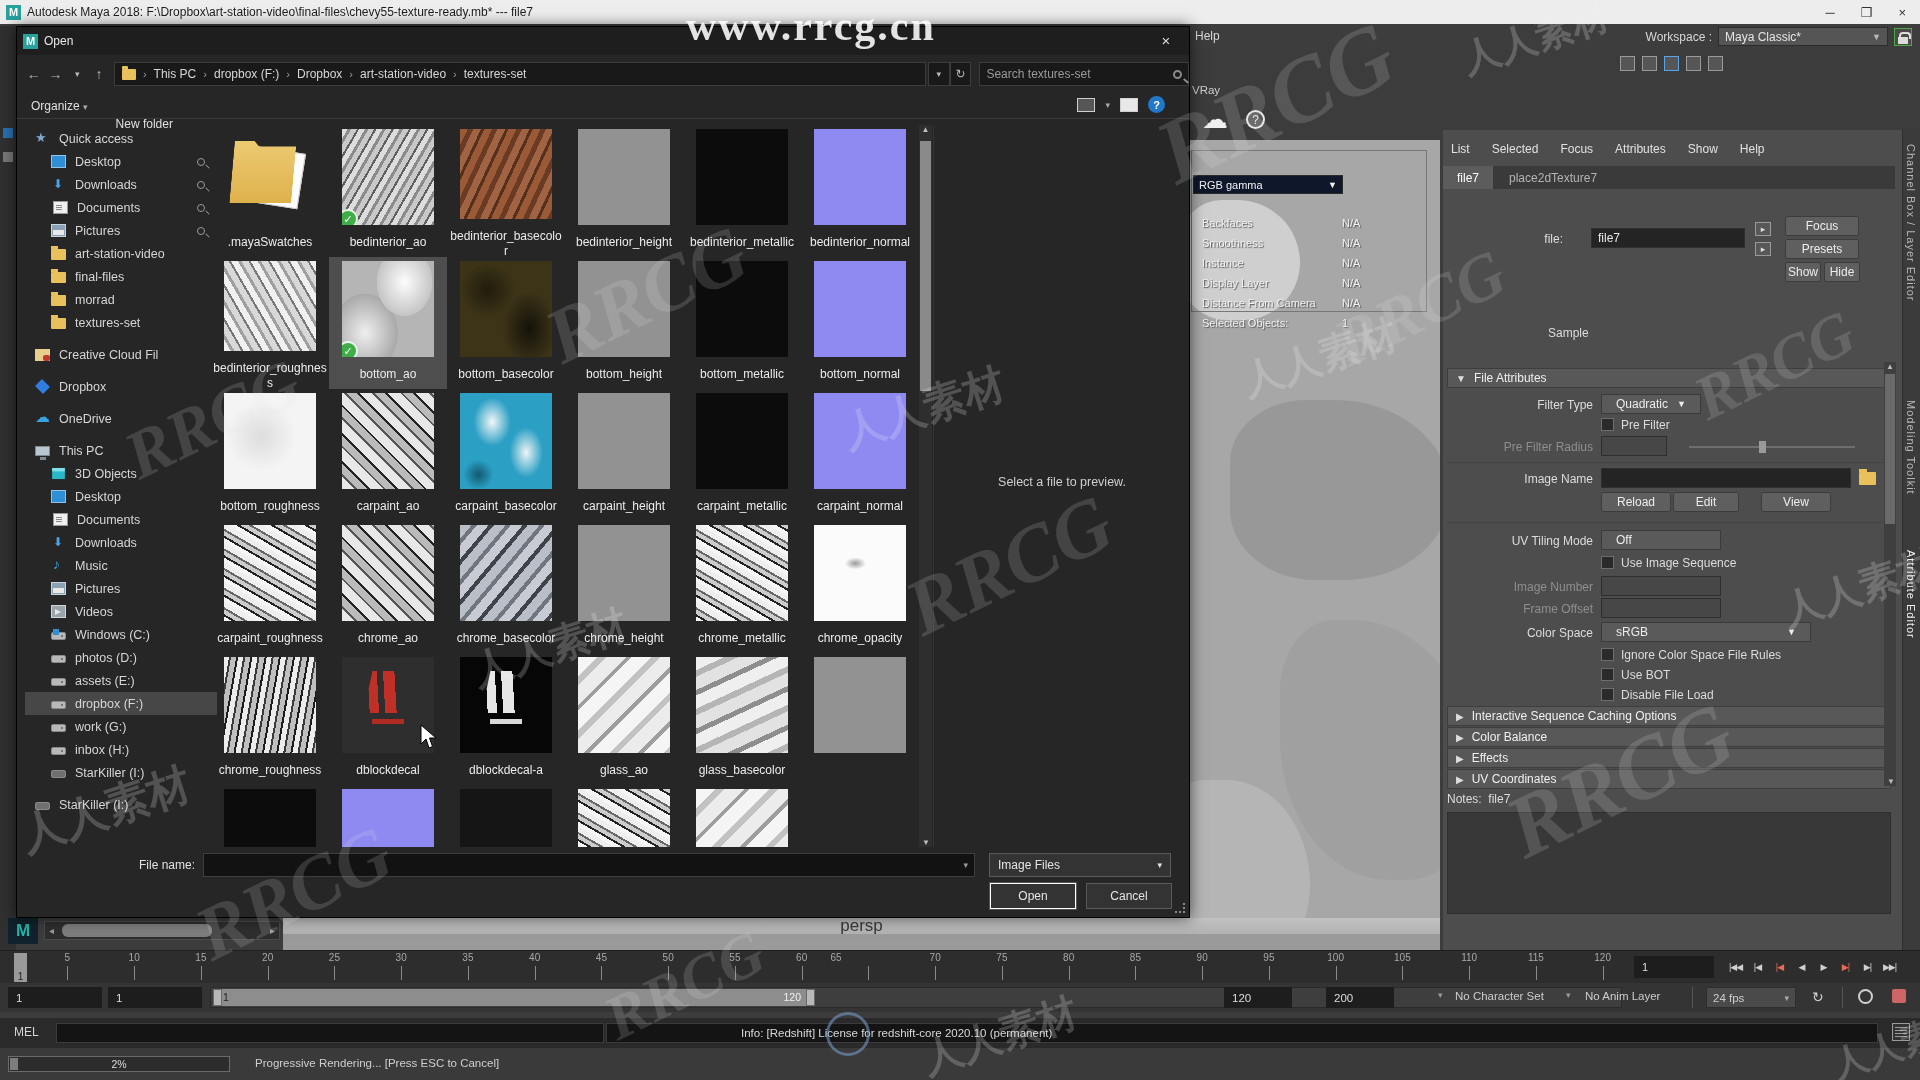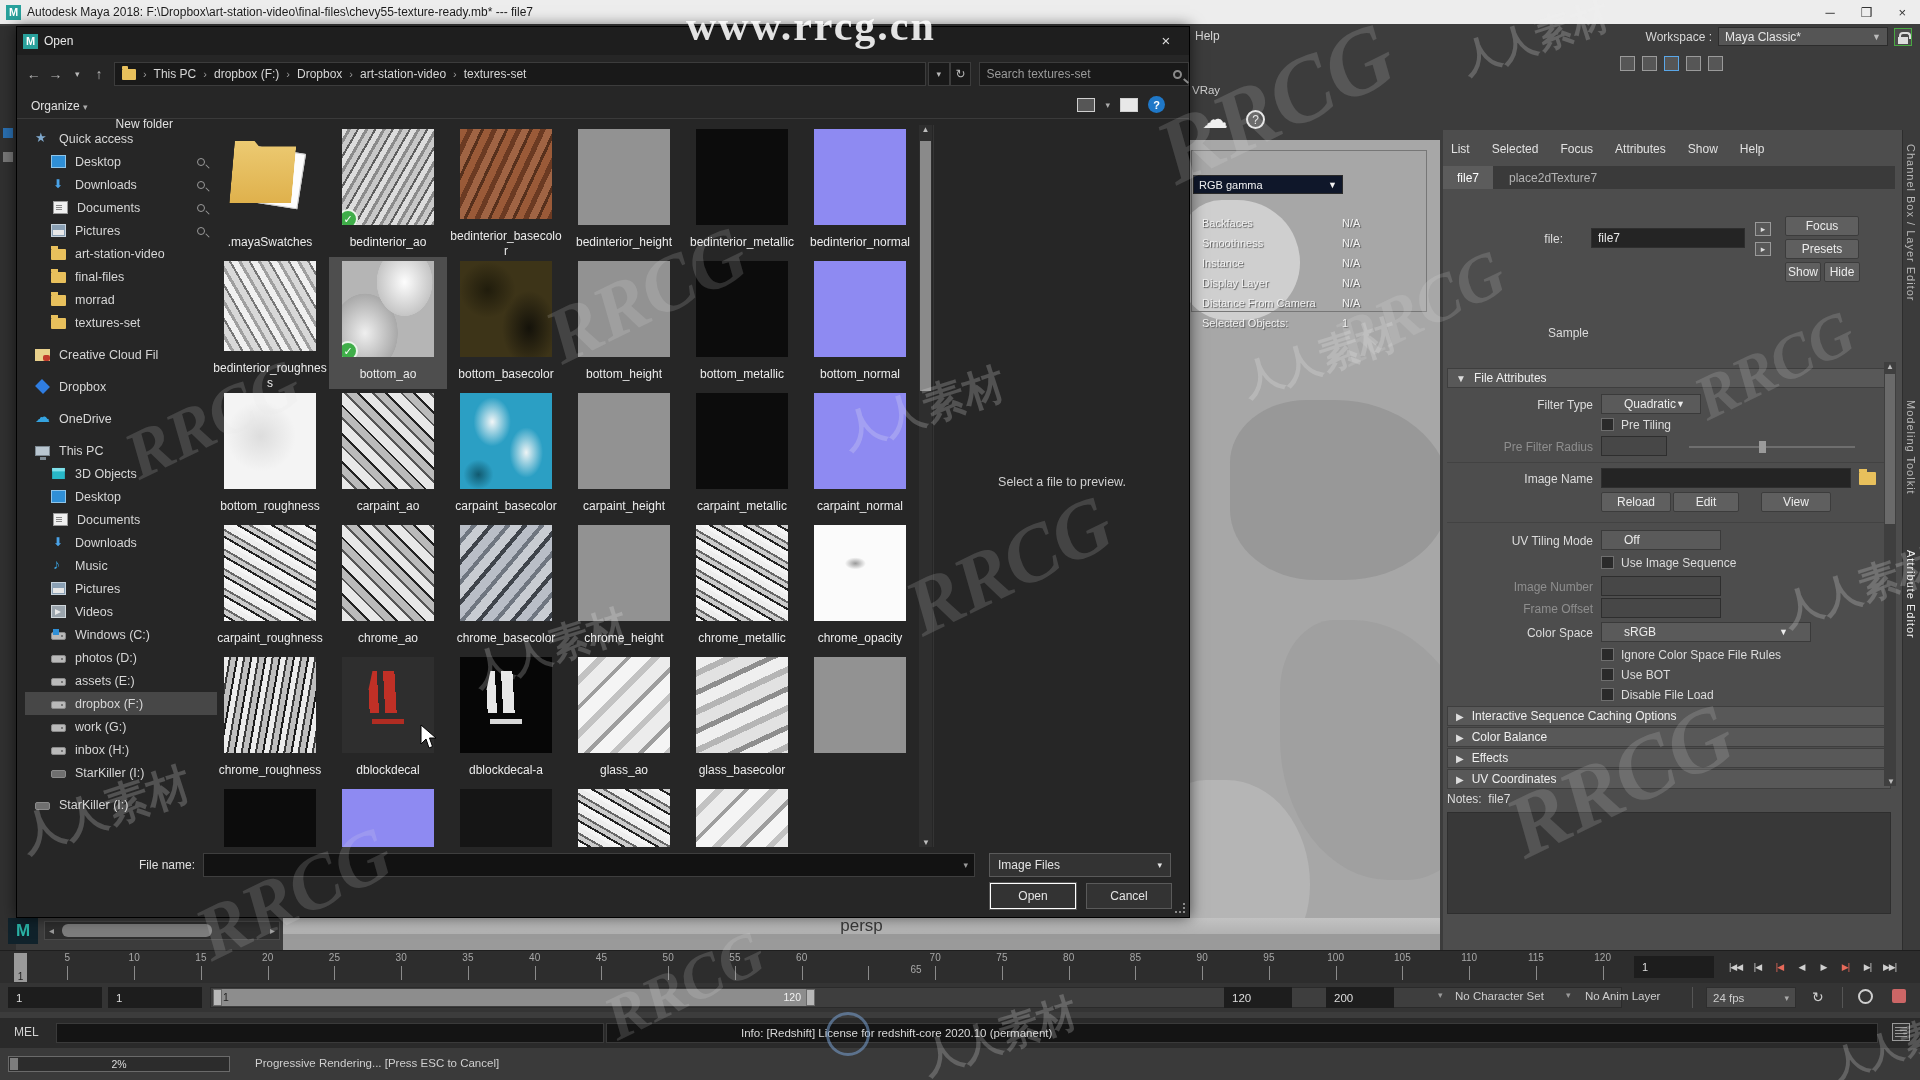--- a/index.html
+++ b/index.html
@@ -134,21 +134,21 @@
   #ae{left:1443px;top:130px;width:459px;height:825px;background:#4d4d4d;font-size:12px;color:#e2e2e2;}
   #ae-menus{position:absolute;left:8px;top:12px;display:flex;gap:22px;}
   #ae-tabbar{position:absolute;left:0;top:36px;width:452px;height:23px;background:#3a3a3a;display:flex;align-items:flex-end;}
   #ae-tab1{background:#5c5c5c;height:23px;padding:0 14px;display:flex;align-items:center;color:#fff;}
   #ae-tab2{padding:0 16px;color:#b4b4b4;height:23px;display:flex;align-items:center;}
   .aelabel{position:absolute;text-align:right;color:#dcdcdc;}
   .aelabel.dis{color:#8e8e8e;}
   .aeinput{position:absolute;background:#242424;border:1px solid #2e2e2e;height:20px;color:#e8e8e8;display:flex;align-items:center;padding-left:6px;}
   .aeinput.dis{background:#474747;color:#8e8e8e;}
   .aebtn{position:absolute;background:#5f5f5f;border:1px solid #3c3c3c;border-radius:2px;height:20px;display:flex;align-items:center;justify-content:center;color:#ececec;}
-  .aedd{position:absolute;background:#5a5a5a;border:1px solid #3a3a3a;height:20px;color:#ececec;display:flex;align-items:center;justify-content:space-between;padding:0 22px;}
+  .aedd{position:absolute;background:#5a5a5a;border:1px solid #3a3a3a;height:20px;color:#ececec;display:flex;align-items:center;justify-content:space-between;padding:0 14px;}
   .aechk{position:absolute;width:13px;height:13px;background:#2a2a2a;border:1px solid #6e6e6e;}
   .chklbl{position:absolute;color:#dcdcdc;}
   .sechdr{position:absolute;left:4px;width:444px;height:20px;background:#585858;border:1px solid #3e3e3e;display:flex;align-items:center;color:#efefef;}
   .sechdr .arr{margin:0 8px;font-size:10px;color:#ddd;}
   .divline{position:absolute;left:4px;width:444px;height:1px;background:#5c5c5c;border-bottom:1px solid #424242;}
   .slider{position:absolute;height:2px;background:#6e6e6e;}
   .slider .handle{position:absolute;top:-5px;width:7px;height:12px;background:#9a9a9a;}
   #ae-notesarea{position:absolute;left:4px;top:682px;width:444px;height:102px;background:#383838;border:1px solid #2e2e2e;}
   #ae-scroll{position:absolute;left:441px;top:232px;width:12px;height:424px;background:#3f3f3f;color:#bbb;font-size:8px;text-align:center;}
   #ae-scroll .thumbv{position:absolute;left:1px;top:12px;width:10px;height:150px;background:#6a6a6a;}
@@ -327,21 +327,21 @@
     <div class="sechdr" style="top:238px;">
       <span class="arr">▼</span>
         <span>File Attributes</span>
     </div>
     <span class="aelabel" style="left:60px;top:268px;width:90px;">Filter Type</span>
     <div class="aedd" style="left:158px;top:264px;width:100px;">
         <span>Quadratic</span>
         <span style="font-size:9px;">▼</span>
       </div>
     <span class="aechk" style="left:158px;top:288px;"></span>
-    <span class="chklbl" style="left:178px;top:288px;">Pre Tiling</span>
+    <span class="chklbl" style="left:178px;top:288px;">Pre Filter</span>
     <span class="aelabel dis" style="left:40px;top:310px;width:110px;">Pre Filter Radius</span>
     <div class="aeinput dis" style="left:158px;top:306px;width:66px;"></div>
     <div class="slider" style="left:246px;top:316px;width:166px;">
         <span class="handle" style="left:70px;"></span>
       </div>
     <div class="divline" style="top:332px;"></div>
     <span class="aelabel" style="left:62px;top:342px;width:88px;">Image Name</span>
     <div class="aeinput" style="left:158px;top:338px;width:250px;"></div>
     <span class="folder-ico" style="left:416px;top:342px;"></span>
     <div class="aebtn" style="left:158px;top:362px;width:70px;">Reload</div>
@@ -749,21 +749,21 @@
         <span class="ticklbl" style="left: 534.65px;">40</span>
         <span class="tick" style="left: 534.65px;"></span>
         <span class="ticklbl" style="left: 601.4px;">45</span>
         <span class="tick" style="left: 601.4px;"></span>
         <span class="ticklbl" style="left: 668.15px;">50</span>
         <span class="tick" style="left: 668.15px;"></span>
         <span class="ticklbl" style="left: 734.9px;">55</span>
         <span class="tick" style="left: 734.9px;"></span>
         <span class="ticklbl" style="left: 801.65px;">60</span>
         <span class="tick" style="left: 801.65px;"></span>
-        <span class="ticklbl" style="left: 916px; margin-top: 12px;">65</span>
+        <span class="ticklbl" style="left: 836px;">65</span>
         <span class="tick" style="left: 868.4px;"></span>
         <span class="ticklbl" style="left: 935.15px;">70</span>
         <span class="tick" style="left: 935.15px;"></span>
         <span class="ticklbl" style="left: 1001.9px;">75</span>
         <span class="tick" style="left: 1001.9px;"></span>
         <span class="ticklbl" style="left: 1068.65px;">80</span>
         <span class="tick" style="left: 1068.65px;"></span>
         <span class="ticklbl" style="left: 1135.4px;">85</span>
         <span class="tick" style="left: 1135.4px;"></span>
         <span class="ticklbl" style="left: 1202.15px;">90</span>

